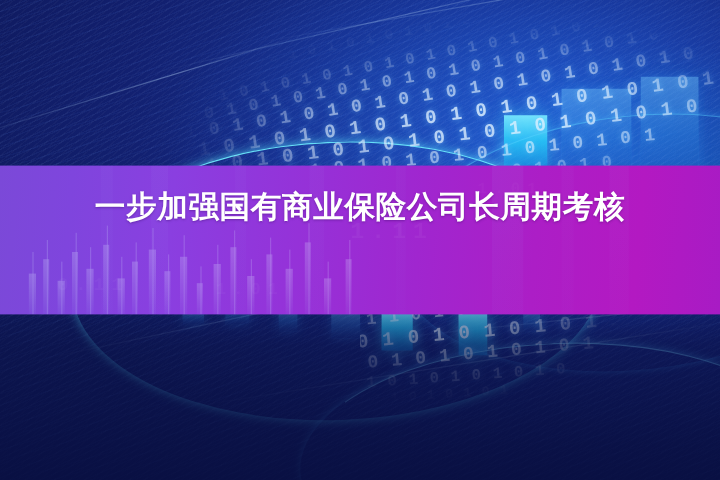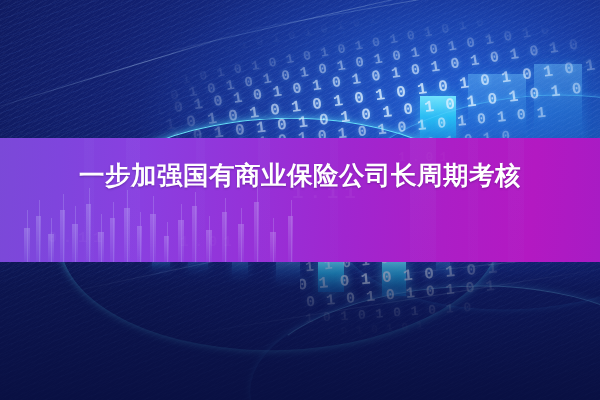--- a/index.html
+++ b/index.html
@@ -191,21 +191,21 @@
     box-sizing: border-box;
     color: #ffffff;
     font-family: "Liberation Sans", "DejaVu Sans", sans-serif;
     font-weight: 700;
     font-size: 25.5px;
     line-height: 46px;
     letter-spacing: 0.5px;
     text-shadow: 0 1px 2px rgba(40,0,80,0.35);
   }
   .headline .l1 { display: block; text-align: left; }
-  .headline .l2 { display: block; text-align: center; }
+  .headline .l2 { display: block; text-align: center; font-family: Liberation Mono, monospace; }
 </style>
 </head>
 <body>
 
 <div id="canvas">
 
   <div class="layer bg-base"></div>
   <div class="layer bg-topglow"></div>
   <div class="layer diag-lines"></div>
   <div class="layer diag-lines-2"></div>

